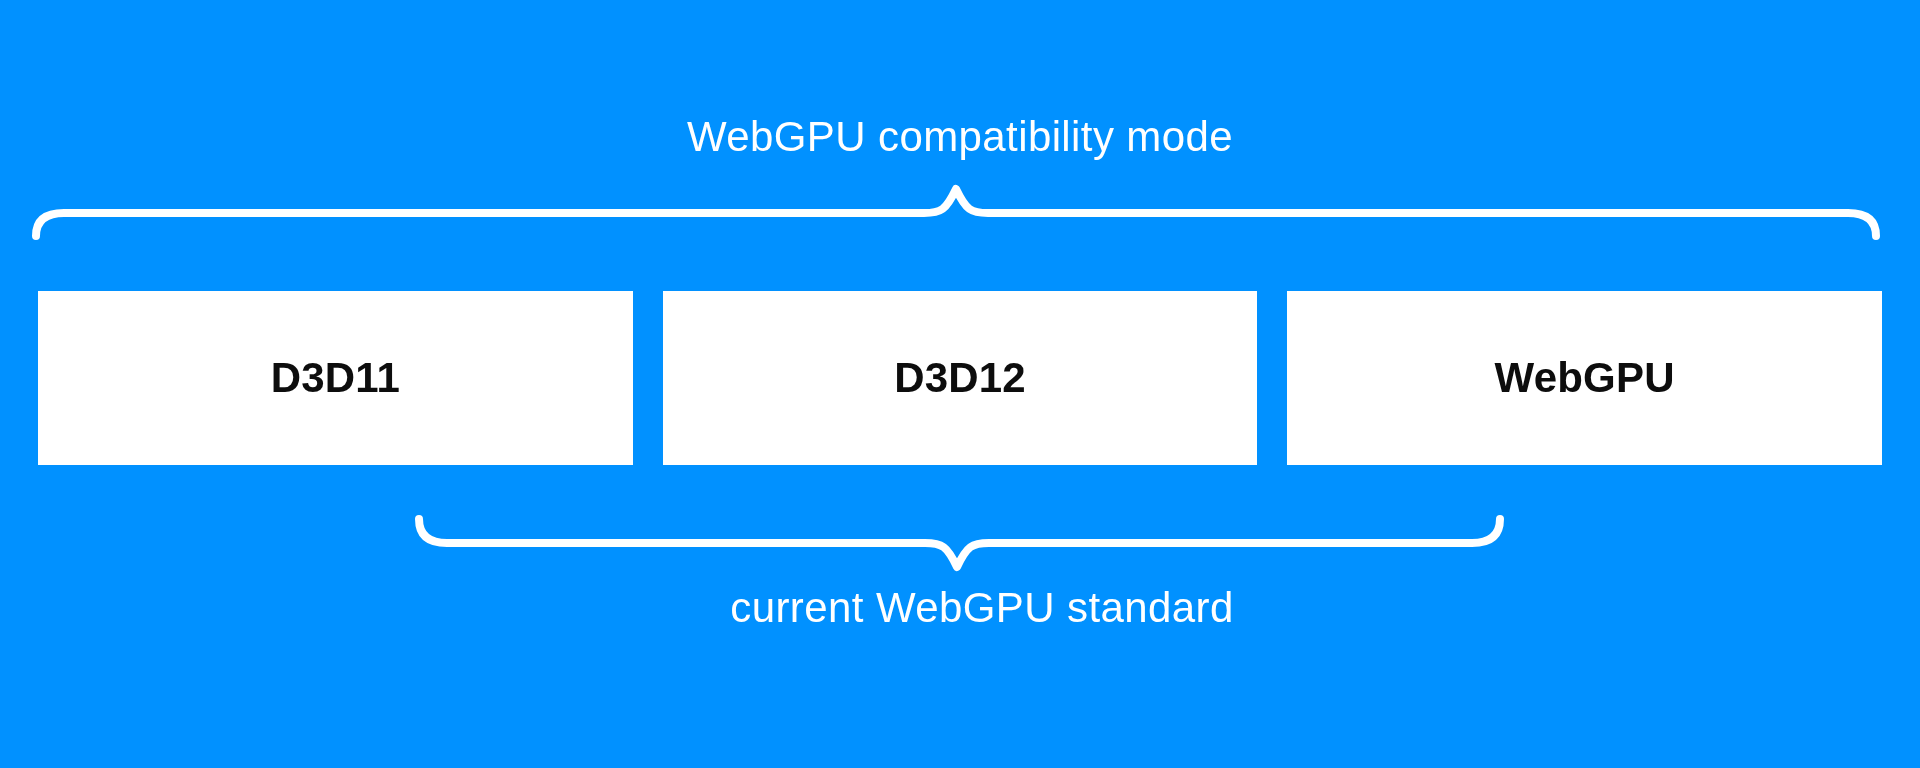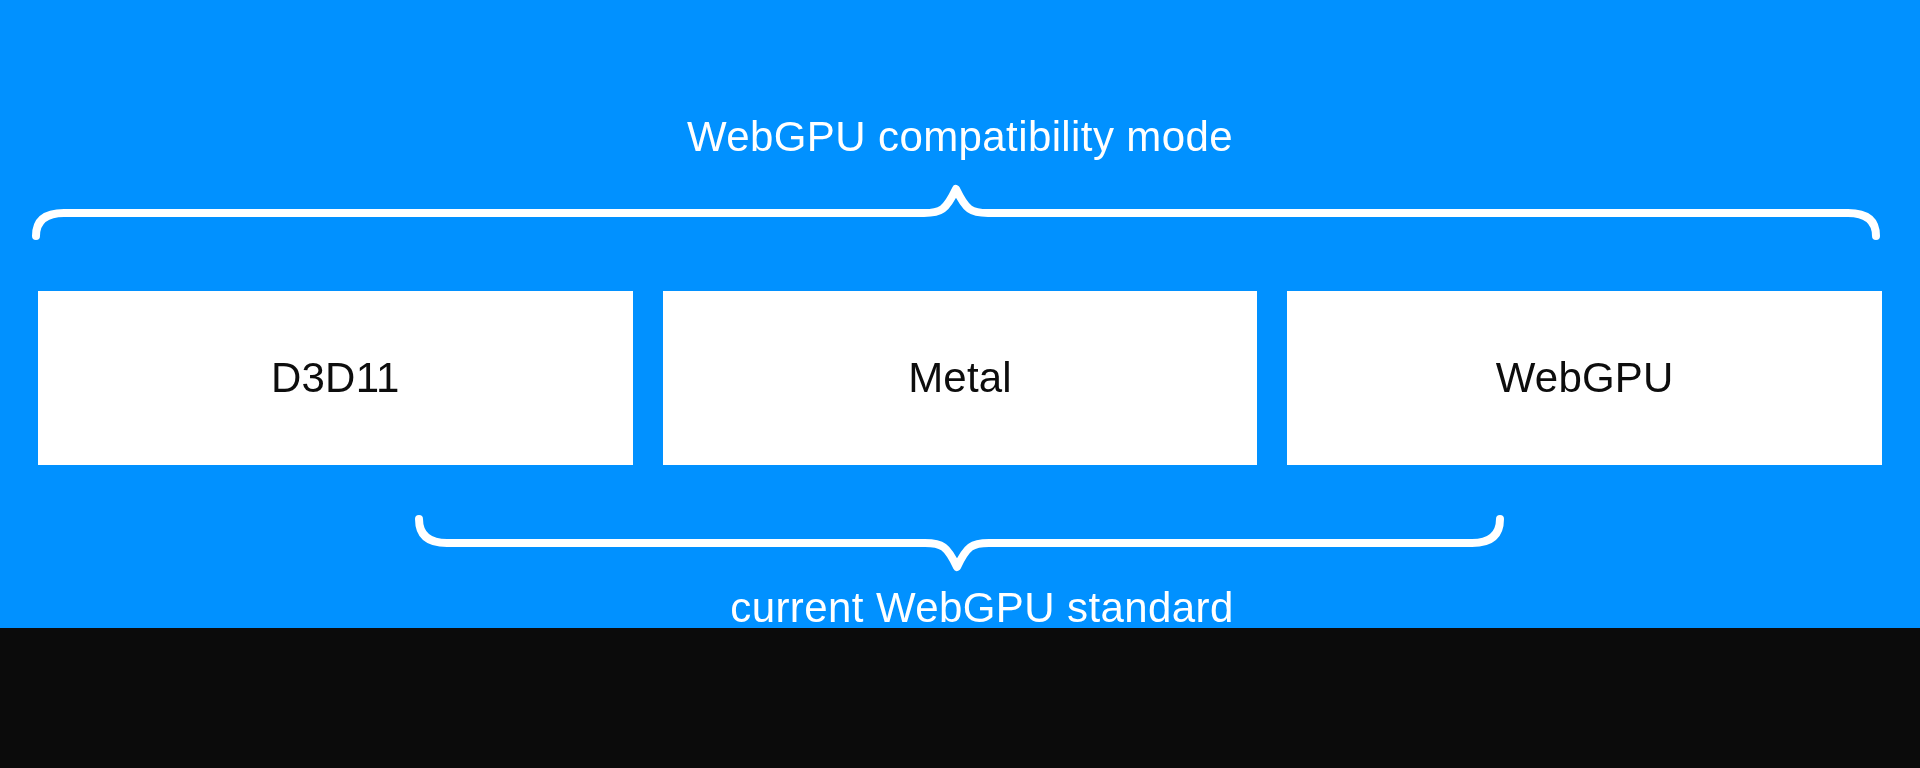--- a/index.html
+++ b/index.html
@@ -7,21 +7,21 @@
     --box-fill: #ffffff;
     --box-text: #0d0d0d;
     --label-text: #ffffff;
     --brace: #ffffff;
   }
   * { margin: 0; padding: 0; box-sizing: border-box; }
   html, body { background: #0b0b0b; }
   .canvas {
     position: relative;
     width: 1920px;
-    height: 628px;
+    height: 768px;
     background: var(--background);
     overflow: hidden;
     font-family: "Liberation Sans", sans-serif;
   }
   .brace-layer {
     position: absolute;
     left: 0; top: 0;
     width: 1920px; height: 768px;
     pointer-events: none;
   }
@@ -58,20 +58,21 @@
     background: var(--box-fill);
     display: flex;
     align-items: center;
     justify-content: center;
   }
   .api-box-label {
     color: var(--box-text);
     font-size: 42px;
     letter-spacing: 0.2px;
     white-space: nowrap;
+    font-weight: bold;
   }
 </style>
 </head>
 <body>
 
 <div class="canvas">
 
   <div class="diagram-label top-label">WebGPU compatibility mode</div>
 
   <svg class="brace-layer" viewBox="0 0 1920 768">
@@ -91,21 +92,21 @@
              C 967 546 972 543 989 543
              L 1472 543
              Q 1500 543 1500 519"></path>
   </svg>
 
   <div class="boxes-row">
     <div class="api-box">
       <span class="api-box-label">D3D11</span>
     </div>
     <div class="api-box">
-      <span class="api-box-label">Metal</span>
+      <span class="api-box-label">D3D12</span>
     </div>
     <div class="api-box">
       <span class="api-box-label">WebGPU</span>
     </div>
   </div>
 
   <div class="diagram-label bottom-label">current WebGPU standard</div>
 
 </div>
 

